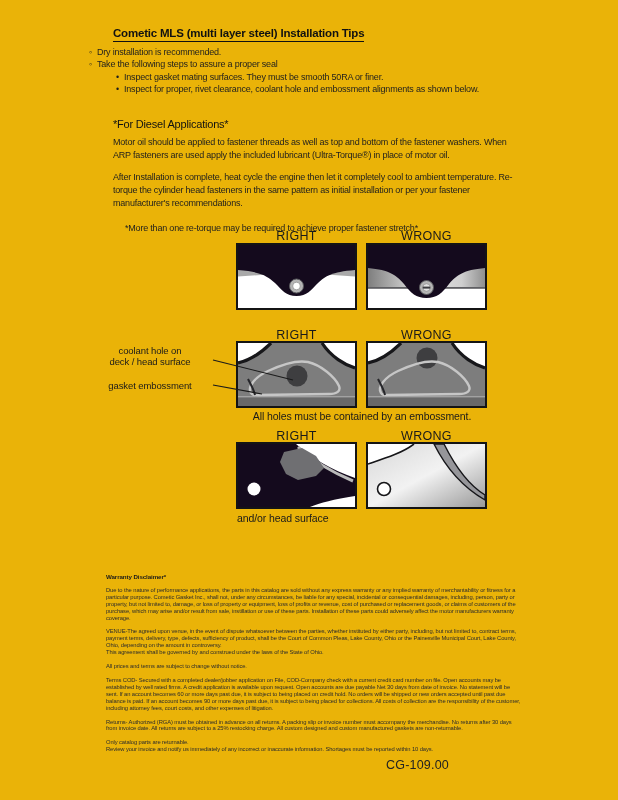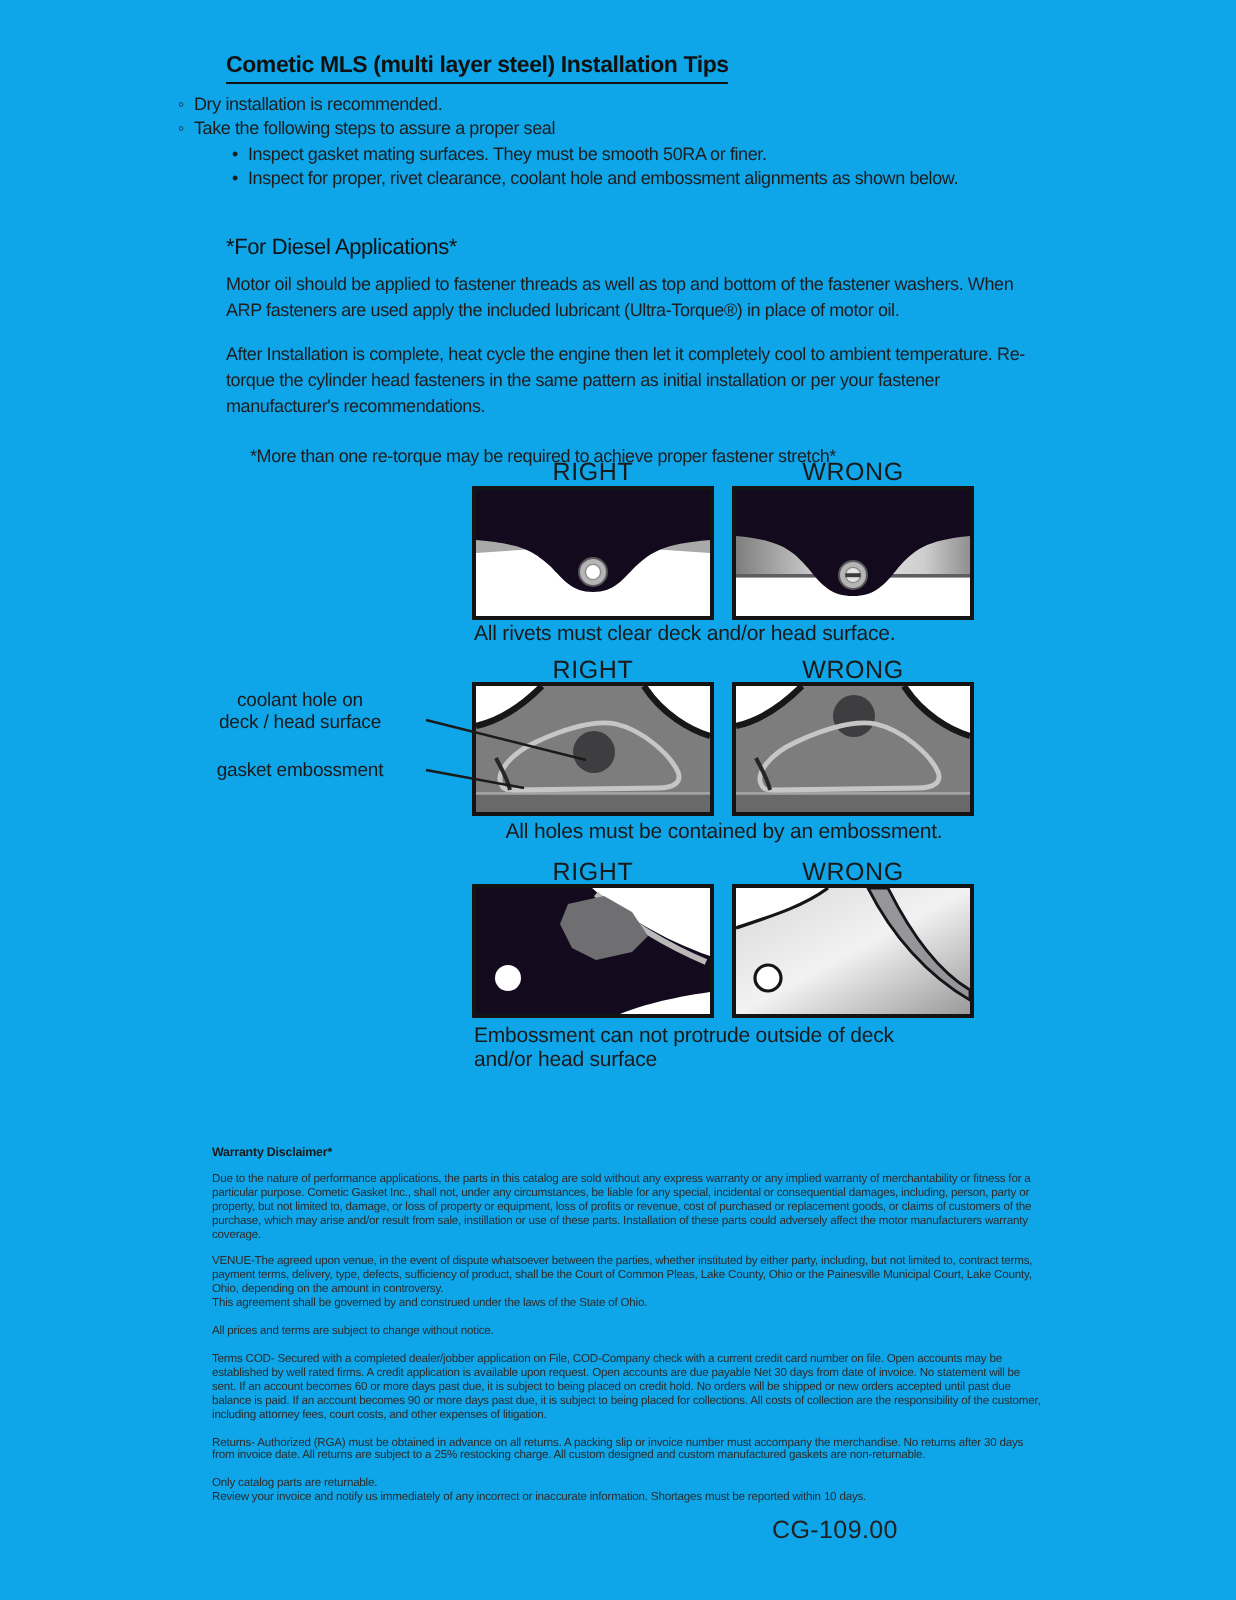--- a/index.html
+++ b/index.html
@@ -1,17 +1,17 @@
 <!DOCTYPE html>
 <html><head>
 <meta charset="utf-8">
 <style>
   html,body{margin:0;padding:0;background:#fff;}
   .page{
-    position:relative;width:618px;height:800px;background:#0ea5e9;overflow:hidden;
+    position:relative;width:618px;height:800px;background:#eab308;overflow:hidden;
     font-family:"Liberation Sans","DejaVu Sans",sans-serif;color:#1e1e1e;
   }
   .abs{position:absolute;}
   
   .doc-title{
     left:113px;top:27px;font-size:11.5px;font-weight:bold;letter-spacing:-0.2px;
     border-bottom:1.5px solid #111;padding-bottom:2px;color:#111;
   }
   
   .bullets{left:89px;top:46px;width:440px;font-size:9px;letter-spacing:-0.2px;line-height:12.4px;}
@@ -88,21 +88,20 @@
       </defs>
       <rect width="117" height="63" fill="#ffffff"></rect>
       <rect x="0" y="23" width="117" height="20" fill="url(#gradDeck)"></rect>
       <rect x="0" y="42" width="117" height="1.8" fill="#5f5f63"></rect>
       <path d="M0,0 H117 V23 C95,25 89,30 81,39 C74,48 69,53 58.5,53 C48,53 43,48 36,39 C28,30 22,25 0,23 Z" fill="#140a1d"></path>
       <circle cx="58.5" cy="42.5" r="7" fill="#b5b5b5" stroke="#58585c" stroke-width="1"></circle>
       <circle cx="58.5" cy="42.5" r="3.8" fill="#e3e3e3" stroke="#8a8a8a" stroke-width="0.7"></circle>
       <rect x="54.7" y="41.6" width="7.6" height="2" fill="#3c3c40"></rect>
     </svg>
   </div>
-  <div class="abs caption" style="left:237px;top:312px;">All rivets must clear deck and/or head surface.</div>
 
   <div class="abs dg-label" style="left:236px;top:328px;">RIGHT</div>
   <div class="abs dg-label" style="left:366px;top:328px;">WRONG</div>
 
   <div class="abs annotation" style="left:88px;top:346px;">
     <div>coolant hole on</div>
     <div>deck / head surface</div>
   </div>
   <div class="abs annotation" style="left:88px;top:381px;">gasket embossment</div>
 
@@ -163,21 +162,20 @@
         </linearGradient>
       </defs>
       <rect width="117" height="63" fill="#ffffff"></rect>
       <path d="M0,20 C18,14 34,9 46,0 H117 V63 H0 Z" fill="url(#gradBand)"></path>
       <path d="M0,20 C18,14 34,9 46,0" fill="none" stroke="#151518" stroke-width="1.6"></path>
       <path d="M66,0 C78,24 96,44 117,56 L117,51 C102,42 88,24 76,0 Z" fill="#96969a" stroke="#151518" stroke-width="1.4"></path>
       <circle cx="16" cy="45" r="6.5" fill="#ffffff" stroke="#151518" stroke-width="1.6"></circle>
     </svg>
   </div>
   <div class="abs caption" style="left:237px;top:513px;">
-    <div>Embossment can not protrude outside of deck</div>
     <div>and/or head surface</div>
   </div>
 
   <div class="abs fineprint">
     <p class="fp-heading">Warranty Disclaimer*</p>
     <p>Due to the nature of performance applications, the parts in this catalog are sold without any express warranty or any implied warranty of merchantability or fitness for a particular purpose.  Cometic Gasket Inc., shall not, under any circumstances, be liable for any special, incidental or consequential damages, including, person, party or property, but not limited to, damage, or loss of property or equipment, loss of profits or revenue, cost of purchased or replacement goods, or claims of customers of the purchase, which may arise and/or result from sale, instillation or use of these parts.  Installation of these parts could adversely affect the motor manufacturers warranty coverage.</p>
     <p class="tight">VENUE-The agreed upon venue, in the event of dispute whatsoever between the parties, whether instituted by either party, including, but not limited to, contract terms, payment terms, delivery, type, defects, sufficiency of product, shall be the Court of Common Pleas, Lake County, Ohio or the Painesville Municipal Court, Lake County, Ohio, depending on the amount in controversy.</p>
     <p>This agreement shall be governed by and construed under the laws of the State of Ohio.</p>
     <p>All prices and terms are subject to change without notice.</p>
     <p>Terms COD- Secured with a completed dealer/jobber application on File, COD-Company check with a current credit card number on file.  Open accounts may be established by well rated firms.  A credit application is available upon request.  Open accounts are due payable Net 30 days from date of invoice.  No statement will be sent.  If an account becomes 60 or more days past due, it is subject to being placed on credit hold.  No orders will be shipped or new orders accepted until past due balance is paid.  If an account becomes 90 or more days past due, it is subject to being placed for collections.  All costs of collection are the responsibility of the customer, including attorney fees, court costs, and other expenses of litigation.</p>

